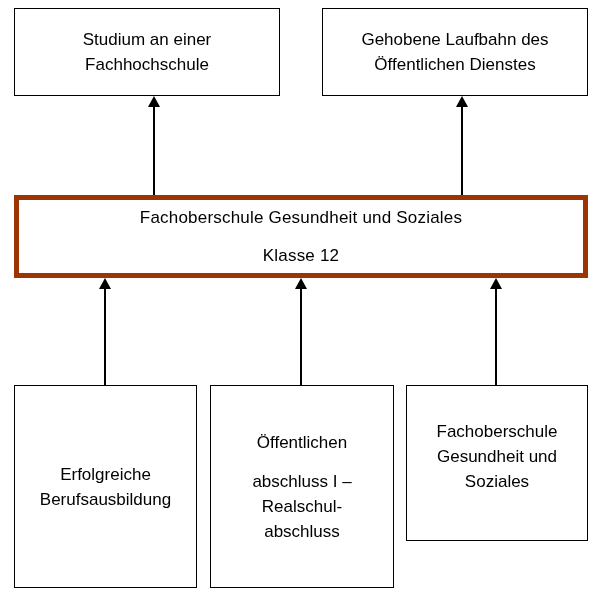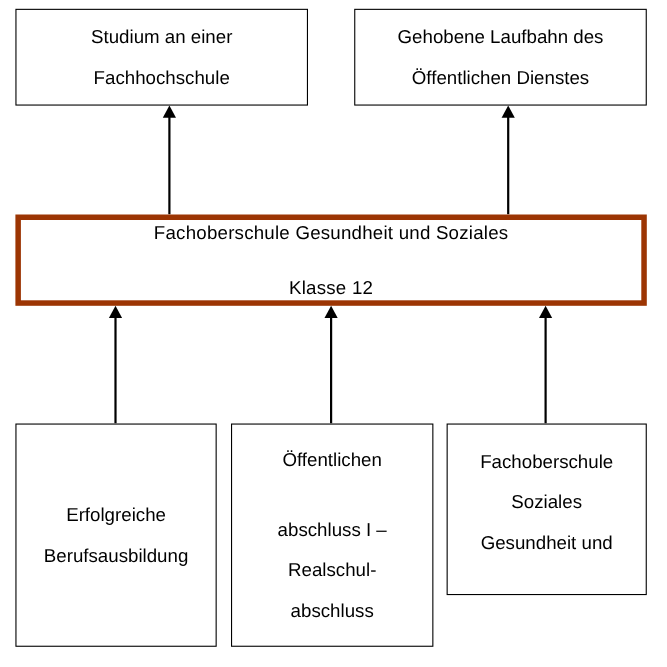--- a/index.html
+++ b/index.html
@@ -31,21 +31,21 @@
   .node.plain {
     border: 1px solid #000000;
   }
   .node.highlight {
     border: 5px solid #9C3503;
     font-weight: normal;
   }
   .line-1 { font-size: 17px; line-height: 25px; }
   .line-2 { font-size: 17px; line-height: 25px; }
   .hl-line { font-size: 17px; line-height: 38px; letter-spacing: 0.2px; }
-  .para { margin: 12px; padding: 0; }
+  .para { margin: 0; padding: 0; }
   .para + .para { margin-top: 0; }
   .group-gap { height: 14px; }
 
   
   .arrow-wrap {
     position: absolute;
     pointer-events: none;
   }
   .arrow-shaft {
     position: absolute;
@@ -117,18 +117,18 @@
   <div class="node plain" style="left:210px; top:385px; width:184px; height:203px;">
     <div class="para line-1">Öffentlichen</div>
     <div class="group-gap"></div>
     <div class="para line-1">abschluss I –</div>
     <div class="para line-1">Realschul-</div>
     <div class="para line-1">abschluss</div>
   </div>
 
   <div class="node plain" style="left:406px; top:385px; width:182px; height:156px;">
     <div class="para line-1">Fachoberschule</div>
+    <div class="para line-1">Gesundheit und</div>
     <div class="para line-1">Soziales</div>
-    <div class="para line-1">Gesundheit und</div>
     <div class="group-gap"></div>
   </div>
 
 </div>
 
 </body></html>

